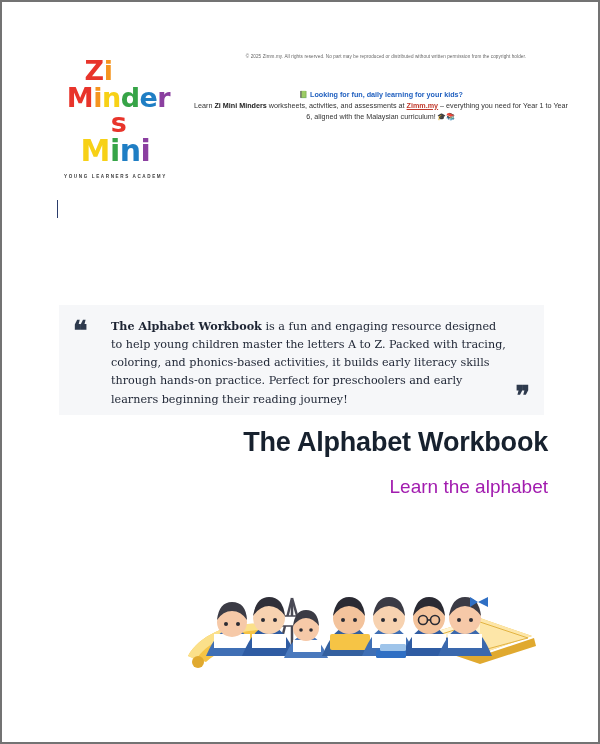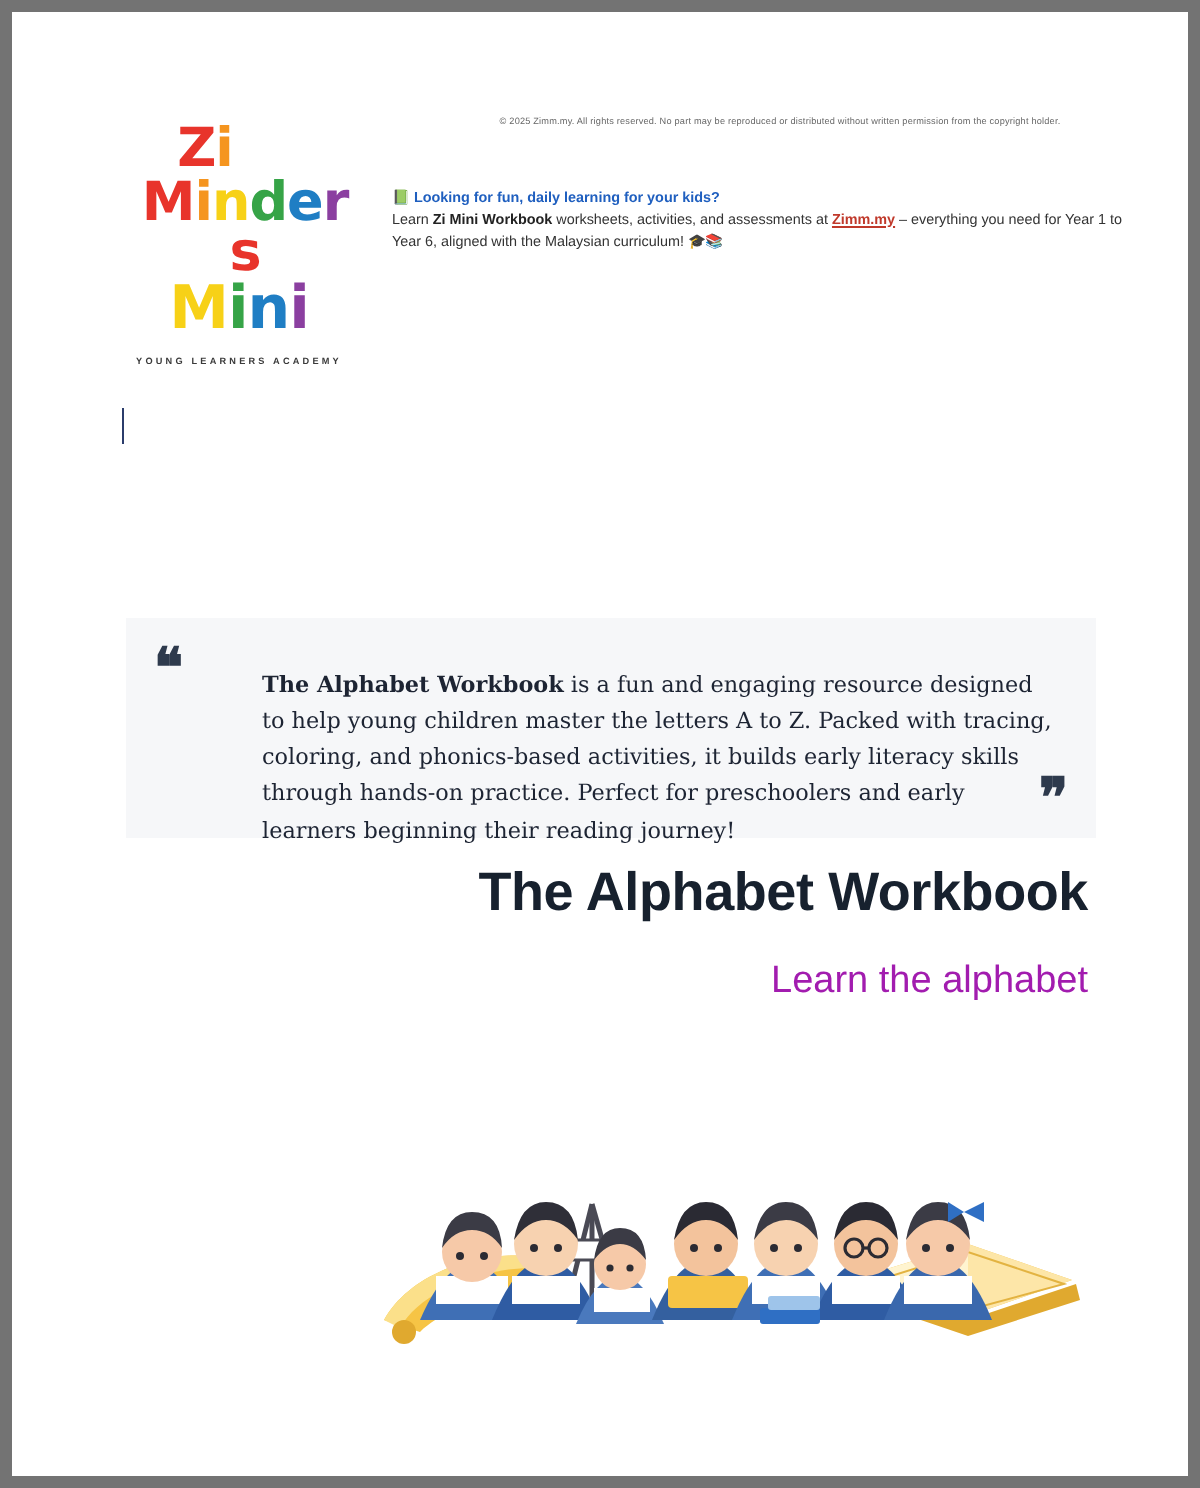--- a/index.html
+++ b/index.html
@@ -13,21 +13,21 @@
     position: relative;
     font-family: "Liberation Sans", sans-serif;
     overflow: hidden;
   }
   .page {
     position: absolute;
     left: 0; top: 0;
     width: 600px;
     height: 744px;
     background: #ffffff;
-    border: 6px solid #737373;
+    border: 2px solid #737373;
     box-sizing: border-box;
   }
 
   
   .logo-block {
     position: absolute;
     left: 56px;
     top: 56px;
     width: 115px;
     text-align: center;
@@ -72,20 +72,21 @@
     color: #666;
     letter-spacing: 0.1px;
   }
 
   
   .promo {
     position: absolute;
     left: 190px;
     top: 88px;
     width: 378px;
+    text-align: center;
     font-size: 7.2px;
     color: #333;
     line-height: 1.5;
   }
   .promo .hl {
     font-weight: bold;
     color: #1f5fbf;
   }
   .promo b { font-weight: bold; color:#222; }
   .promo a.link {
@@ -121,27 +122,26 @@
     font-weight: bold;
     color: #2e3a4d;
     font-size: 27px;
     line-height: 1;
   }
   .quote-open { left: 14px; top: 12px; }
   .quote-close { right: 14px; bottom: 6px; }
   .quote-text {
     position: absolute;
     left: 52px;
-    top: 24px;
+    top: 12px;
     width: 398px;
     font-family: "DejaVu Serif", serif;
     font-size: 11.2px;
     line-height: 1.62;
     color: #1d2433;
-    margin-left: 16px;
   }
   .quote-text b { font-weight: bold; }
 
   
   .main-title {
     position: absolute;
     right: 50px;
     top: 425px;
     width: 520px;
     text-align: right;
@@ -189,21 +189,21 @@
   </div>
 
   <div class="copyright">© 2025 Zimm.my. All rights reserved. No part may be reproduced or distributed without written permission from the copyright holder.</div>
 
   <div class="promo">
     <div>
       <span class="emoji">📗</span>
       <span class="hl">Looking for fun, daily learning for your kids?</span>
     </div>
     <div>
-      <span>Learn </span><b>Zi Mini Workbook</b><span> worksheets, activities, and assessments at </span><a class="link" href="#">Zimm.my</a><span> – everything you need for Year 1 to Year 6, aligned with the Malaysian curriculum!</span>
+      <span>Learn </span><b>Zi Mini Minders</b><span> worksheets, activities, and assessments at </span><a class="link" href="#">Zimm.my</a><span> – everything you need for Year 1 to Year 6, aligned with the Malaysian curriculum!</span>
       <span class="emoji">🎓📚</span>
     </div>
   </div>
 
   <div class="caret"></div>
 
   <div class="quote-box">
     <div class="quote-mark quote-open">❝</div>
     <div class="quote-mark quote-close">❞</div>
     <div class="quote-text">

